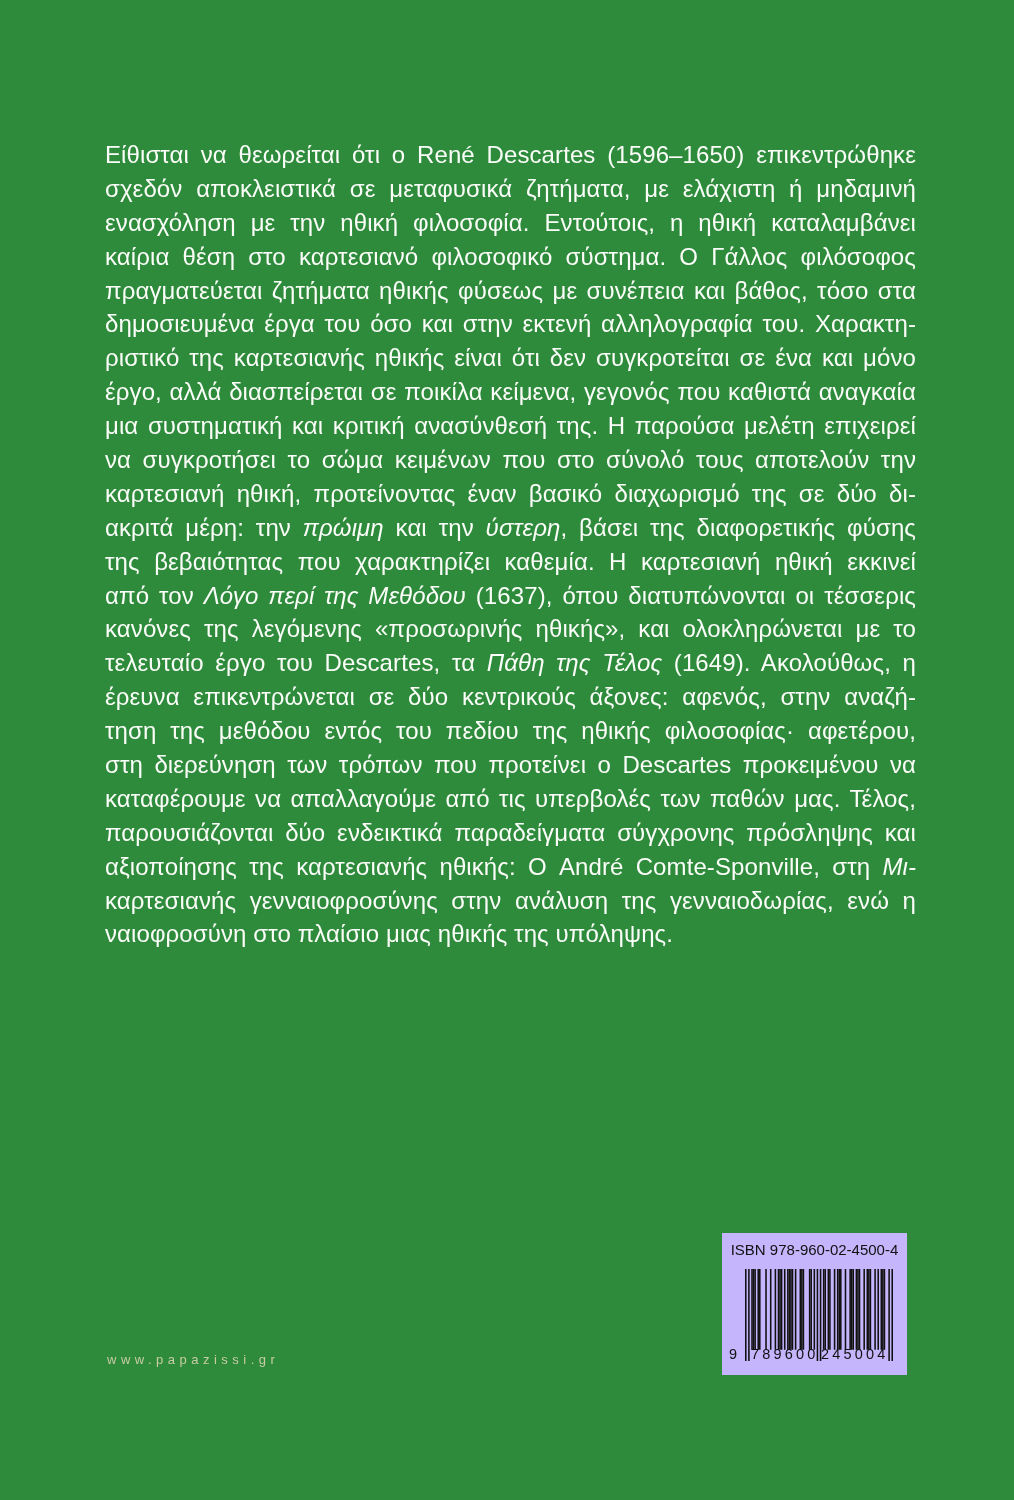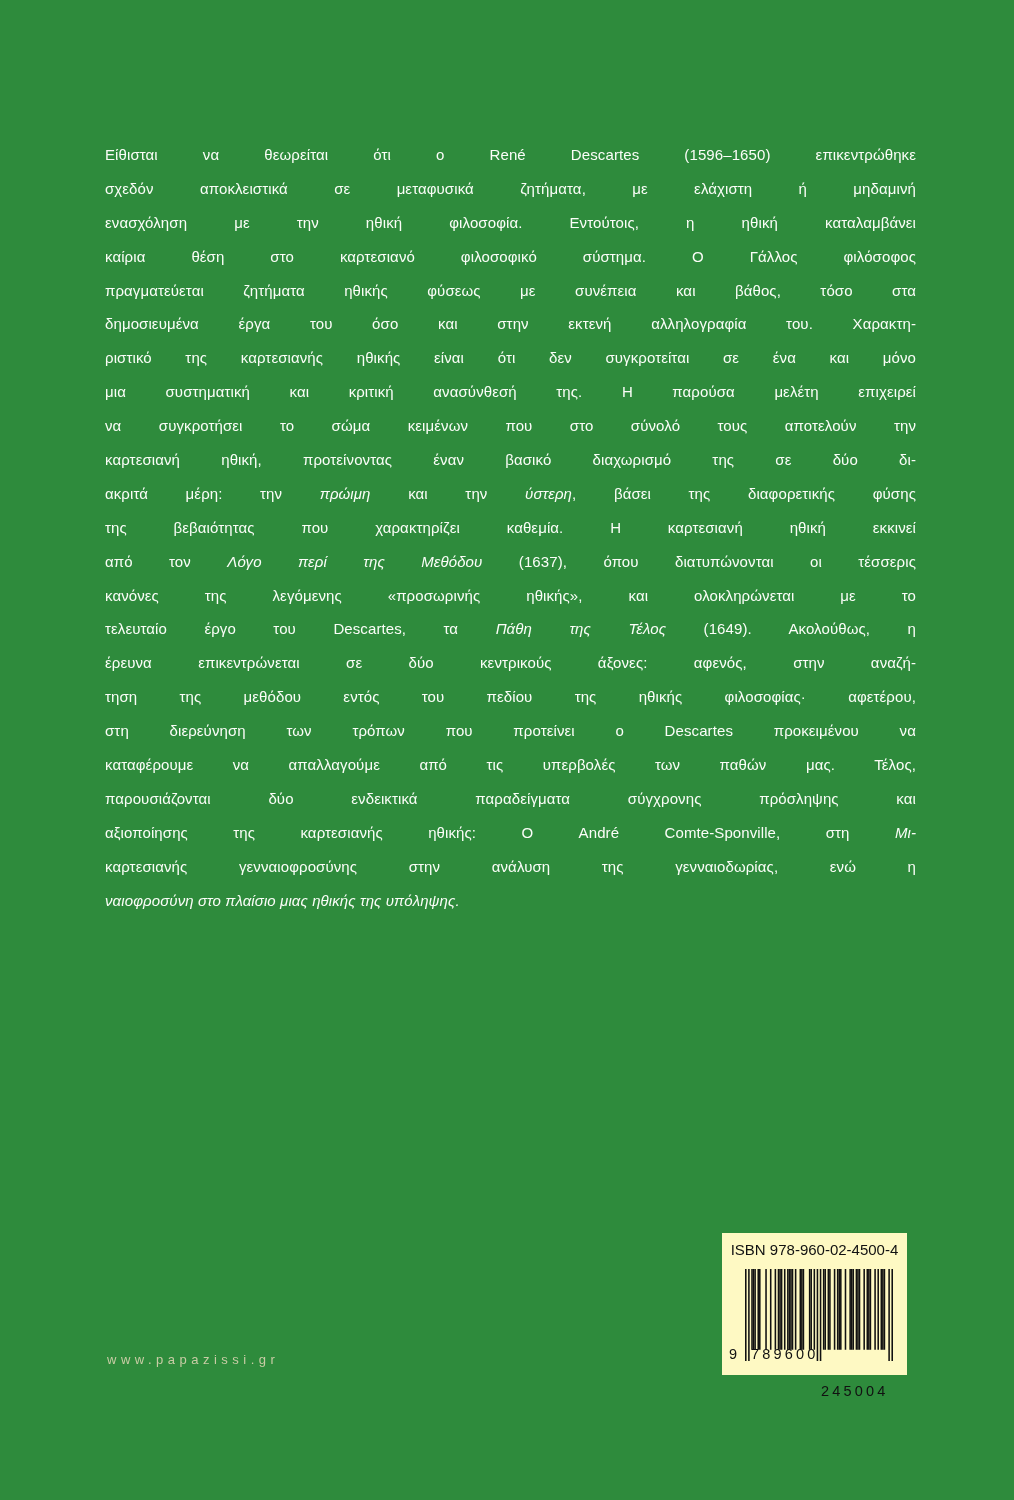--- a/index.html
+++ b/index.html
@@ -11,34 +11,33 @@
     overflow: hidden;
   }
   .cover {
     position: absolute; inset: 0;
     background: #2e8b3c;
   }
   .blurb {
     position: absolute;
     left: 105px; top: 138px; width: 811px;
     color: #fbfdf8;
-    font-size: 15px;
+    font-size: 24px;
     line-height: 33.9px;
     letter-spacing: 0.1px;
   }
   .line {
     text-align: justify;
     text-align-last: justify;
     height: 33.9px;
     overflow: visible;
   }
   .line.no-justify {
     text-align: right;
     text-align-last: left;
-    font-style: italic;
   }
   .line em { font-style: italic; }
   .website {
     position: absolute;
     left: 107px; top: 1352px;
     color: #c9cca5;
     font-size: 13px;
     letter-spacing: 4.5px;
   }
   .barcode-panel {
@@ -63,56 +62,57 @@
     width: 148px; height: 92px;
   }
   .bc-digit {
     position: absolute;
     top: 113px;
     font-size: 14.5px;
     color: #111111;
   }
   .bc-d-first { left: 7px; }
   .bc-d-g1 { left: 29px; width: 54px; text-align: center; letter-spacing: 3.2px; }
-  .bc-d-g2 { left: 99px; width: 64px; text-align: center; letter-spacing: 3.2px; margin-top: 37px; }
+  .bc-d-g2 { left: 99px; width: 64px; text-align: center; letter-spacing: 3.2px; }
 </style>
 </head>
 <body style="background: rgb(46, 139, 60);">
 
 <div class="cover">
 
   <div class="blurb" id="blurb" style="color: rgb(251, 253, 248);">
       <div class="line"><span>Είθισται να θεωρείται ότι ο René Descartes (1596–1650) επικεντρώθηκε</span></div>
       <div class="line"><span>σχεδόν αποκλειστικά σε μεταφυσικά ζητήματα, με ελάχιστη ή μηδαμινή</span></div>
       <div class="line"><span>ενασχόληση με την ηθική φιλοσοφία. Εντούτοις, η ηθική καταλαμβάνει</span></div>
       <div class="line"><span>καίρια θέση στο καρτεσιανό φιλοσοφικό σύστημα. Ο Γάλλος φιλόσοφος</span></div>
       <div class="line"><span>πραγματεύεται ζητήματα ηθικής φύσεως με συνέπεια και βάθος, τόσο στα</span></div>
       <div class="line"><span>δημοσιευμένα έργα του όσο και στην εκτενή αλληλογραφία του. Χαρακτη-</span></div>
       <div class="line"><span>ριστικό της καρτεσιανής ηθικής είναι ότι δεν συγκροτείται σε ένα και μόνο</span></div>
+      <div class="line"><span>έργο, αλλά διασπείρεται σε ποικίλα κείμενα, γεγονός που καθιστά αναγκαία</span></div>
       <div class="line"><span>μια συστηματική και κριτική ανασύνθεσή της. Η παρούσα μελέτη επιχειρεί</span></div>
       <div class="line"><span>να συγκροτήσει το σώμα κειμένων που στο σύνολό τους αποτελούν την</span></div>
       <div class="line"><span>καρτεσιανή ηθική, προτείνοντας έναν βασικό διαχωρισμό της σε δύο δι-</span></div>
       <div class="line"><span>ακριτά μέρη: την </span><em>πρώιμη</em><span> και την </span><em>ύστερη</em><span>, βάσει της διαφορετικής φύσης</span></div>
       <div class="line"><span>της βεβαιότητας που χαρακτηρίζει καθεμία. Η καρτεσιανή ηθική εκκινεί</span></div>
       <div class="line"><span>από τον </span><em>Λόγο περί της Μεθόδου</em><span> (1637), όπου διατυπώνονται οι τέσσερις</span></div>
       <div class="line"><span>κανόνες της λεγόμενης «προσωρινής ηθικής», και ολοκληρώνεται με το</span></div>
       <div class="line"><span>τελευταίο έργο του Descartes, τα </span><em>Πάθη της Τέλος</em><span> (1649). Ακολούθως, η</span></div>
       <div class="line"><span>έρευνα επικεντρώνεται σε δύο κεντρικούς άξονες: αφενός, στην αναζή-</span></div>
       <div class="line"><span>τηση της μεθόδου εντός του πεδίου της ηθικής φιλοσοφίας· αφετέρου,</span></div>
       <div class="line"><span>στη διερεύνηση των τρόπων που προτείνει ο Descartes προκειμένου να</span></div>
       <div class="line"><span>καταφέρουμε να απαλλαγούμε από τις υπερβολές των παθών μας. Τέλος,</span></div>
       <div class="line"><span>παρουσιάζονται δύο ενδεικτικά παραδείγματα σύγχρονης πρόσληψης και</span></div>
       <div class="line"><span>αξιοποίησης της καρτεσιανής ηθικής: Ο André Comte-Sponville, στη </span><em>Μι-</em></div>
       <div class="line"><span>καρτεσιανής γενναιοφροσύνης στην ανάλυση της γενναιοδωρίας, ενώ η</span></div>
       <div class="line no-justify"><span>ναιοφροσύνη στο πλαίσιο μιας ηθικής της υπόληψης.</span></div>
     </div>
 
   <div class="website" style="color: rgb(201, 204, 165);">www.papazissi.gr</div>
 
-  <div class="barcode-panel" style="background: #fef9c3;">
+  <div class="barcode-panel" style="background: #c4b5fd;">
     <div class="isbn-label">ISBN 978-960-02-4500-4</div>
     <svg class="bars" id="bars" viewBox="0 0 95 90" preserveAspectRatio="none">
         <rect x="0" y="0" width="1" height="90" fill="#111111"></rect>
         <rect x="2" y="0" width="1" height="90" fill="#111111"></rect>
         <rect x="4" y="0" width="1" height="79" fill="#111111"></rect>
         <rect x="5" y="0" width="1" height="79" fill="#111111"></rect>
         <rect x="6" y="0" width="1" height="79" fill="#111111"></rect>
         <rect x="8" y="0" width="1" height="79" fill="#111111"></rect>
         <rect x="9" y="0" width="1" height="79" fill="#111111"></rect>
         <rect x="13" y="0" width="1" height="79" fill="#111111"></rect>

